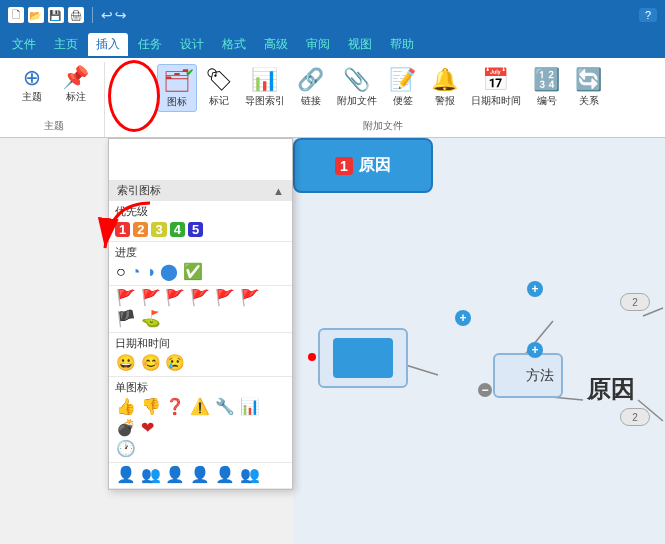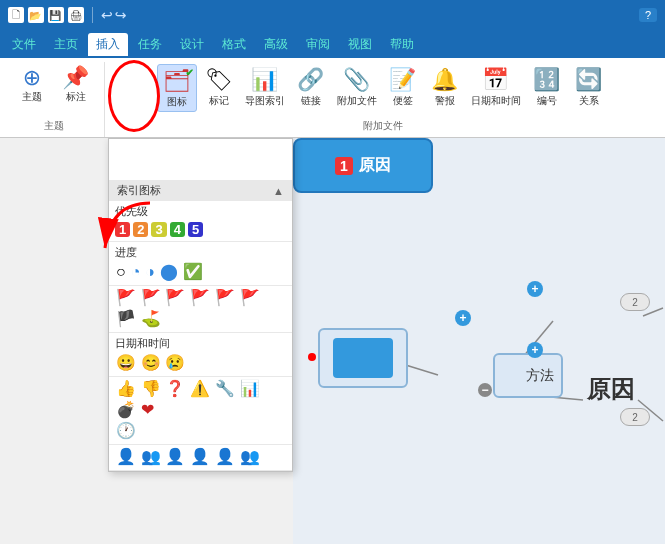--- a/index.html
+++ b/index.html
@@ -467,20 +467,21 @@
     <div class="icon-section">
       <div class="icon-section-title">日期和时间</div>
       <div class="icon-row">
         <span class="icon-item">😀</span>
         <span class="icon-item">😊</span>
         <span class="icon-item">😢</span>
       </div>
     </div>
 
     <div class="icon-section">
+      <div class="icon-section-title">单图标</div>
       <div class="icon-row">
         <span class="icon-item">👍</span>
         <span class="icon-item">👎</span>
         <span class="icon-item">❓</span>
         <span class="icon-item">⚠️</span>
         <span class="icon-item">🔧</span>
         <span class="icon-item">📊</span>
         <span class="icon-item">💣</span>
         <span class="icon-item" style="color:#cc2222;">❤</span>
       </div>

